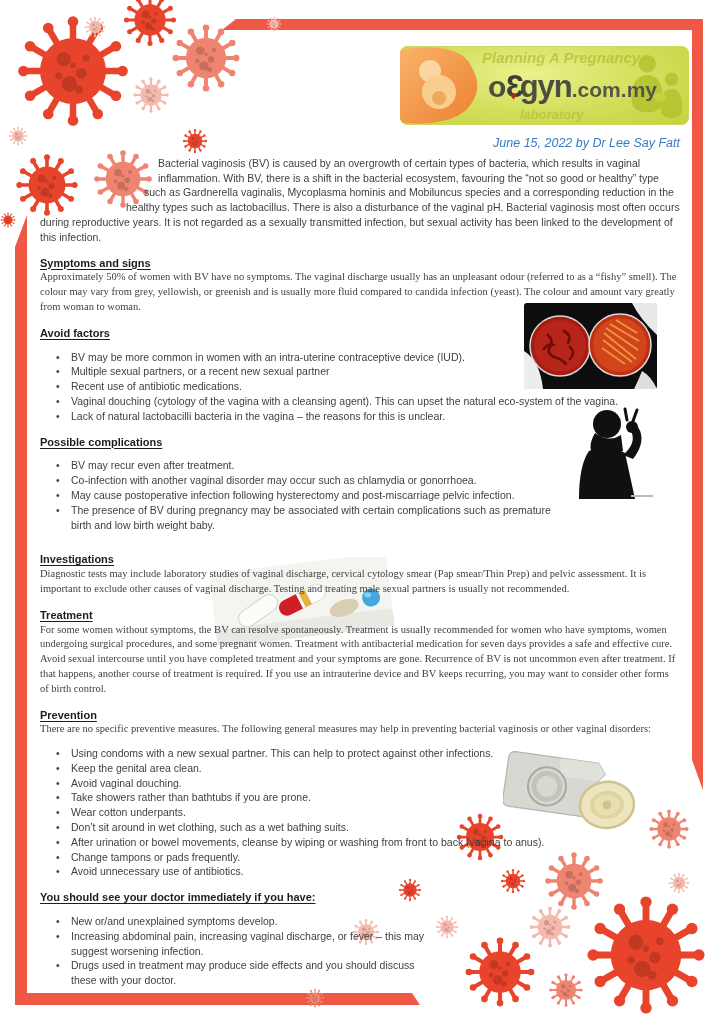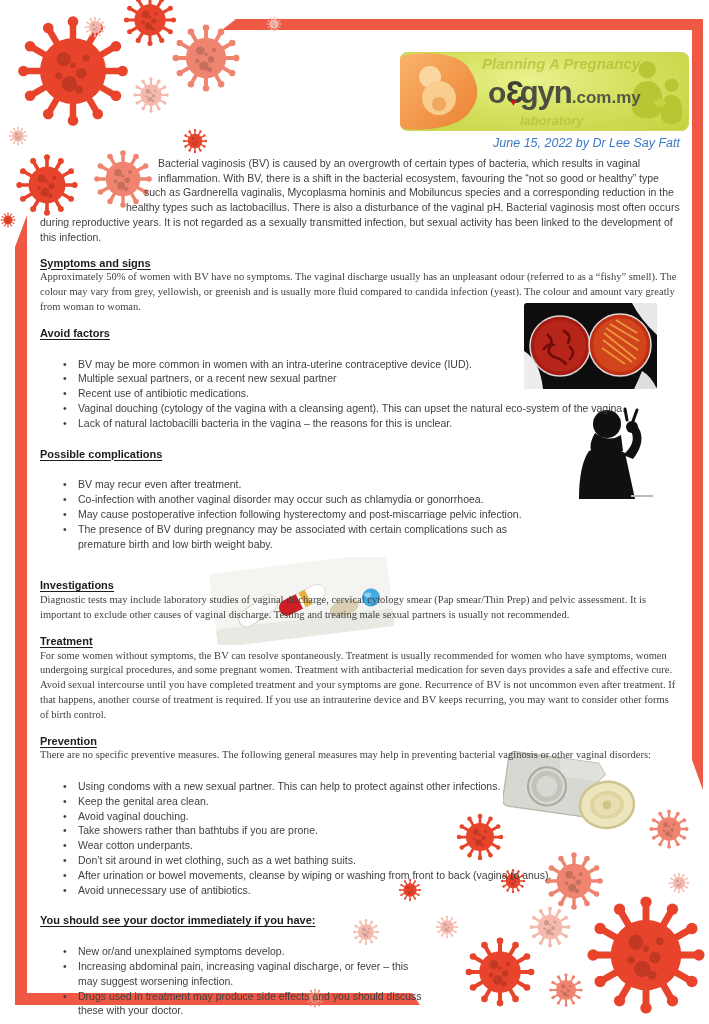--- a/index.html
+++ b/index.html
@@ -13,52 +13,52 @@
   .bar-left{left:15px;top:215px;width:12px;height:790px;clip-path:polygon(100% 0,100% 100%,0 100%,0 32px);}
   .bar-bottom{left:15px;top:993px;width:405px;height:12px;clip-path:polygon(0 0,calc(100% - 8px) 0,100% 100%,0 100%);}
 
   
   .virus{position:absolute;z-index:0;}
   .v-bright{color:var(--virus_bright,#e8432b);}
   .v-salmon{color:var(--virus_salmon,#ef8571);}
   .v-pale{color:var(--virus_pale,#f6b9ad);}
 
   
-  .logo{position:absolute;left:400px;top:52px;width:289px;height:79px;border-radius:8px;z-index:2;
+  .logo{position:absolute;left:400px;top:46px;width:289px;height:79px;border-radius:8px;z-index:2;
         background:radial-gradient(ellipse at 45% 35%, #e9f28e 0%, #d5e160 45%, #c3d23e 100%);
         overflow:hidden;box-shadow:0 0 0 1px #cdd95a inset;}
   .logo-mom{position:absolute;left:0;top:0;height:79px;width:90px;}
   .wm{position:absolute;color:#9fb322;font-weight:bold;z-index:1;}
   .wm-top{left:82px;top:3px;font-size:15px;opacity:.55;font-style:italic;}
   .wm-bottom{left:120px;bottom:3px;font-size:13px;opacity:.45;font-style:italic;}
   .brand{position:absolute;left:88px;top:22px;z-index:2;white-space:nowrap;color:#4d4d40;}
   .brand .o{font-size:30px;font-weight:bold;}
   .brand .sw{display:inline-block;transform:scaleX(-1);font-size:32px;font-weight:bold;color:#3f3f34;}
   .brand .heart{color:#c81e1e;font-size:11px;margin-left:-14px;margin-right:3px;position:relative;top:3px;}
   .brand .gyn{font-size:31px;font-weight:bold;letter-spacing:-1px;}
-  .brand .tld{font-size:17px;font-weight:bold;color:#55554a;}
+  .brand .tld{font-size:21px;font-weight:bold;color:#55554a;}
   .logo-fam{position:absolute;right:4px;top:6px;height:68px;width:62px;opacity:.85;}
 
   
   .figure{position:absolute;z-index:0;}
   .fig-petri{left:524px;top:303px;width:133px;height:86px;}
   .fig-sil{left:575px;top:407px;width:80px;height:92px;}
   .fig-pills{left:205px;top:557px;width:195px;height:88px;}
   .fig-condom{left:503px;top:740px;width:145px;height:95px;}
 
   
   .content{position:absolute;left:40px;top:122px;width:640px;z-index:1;
            font-size:10.5px;line-height:14.8px;}
   .title{text-align:center;font-size:15.5px;font-weight:bold;color:#1d1d1d;
          text-decoration:underline;text-underline-offset:3px;margin:0 0 3px 0;}
   .byline{text-align:right;font-size:12.5px;font-style:italic;color:var(--date_blue,#3b79c4);margin:14px 0 5px 0;}
   .section{margin-top:11px;}
   .heading{font-weight:bold;color:#1d1d1d;text-decoration:underline;text-underline-offset:2px;font-size:11px;}
   p.body{margin:0;font-family:Liberation Serif, serif;}
-  ul.bullets{margin:16px;padding:0;list-style:none;}
+  ul.bullets{margin:9px;padding:0;list-style:none;}
   ul.bullets li{position:relative;padding-left:22px;}
   ul.bullets li::before{content:"\2022";position:absolute;left:7px;top:0;}
   .step{float:left;height:15px;}
   .s1{width:118px;}
   .s2{width:104px;clear:left;}
   .s3{width:86px;clear:left;}
   .spacer-r{float:right;}
   .sp-compl{width:125px;height:92px;}
   .sp-doc{width:252px;height:95px;}
   .clear{clear:both;}
@@ -346,20 +346,21 @@
       <div class="heading">Prevention</div>
       <p class="body">There are no specific preventive measures. The following general measures may help in preventing bacterial vaginosis or other vaginal disorders:</p>
       <ul class="bullets">
           <li>Using condoms with a new sexual partner. This can help to protect against other infections.</li>
           <li>Keep the genital area clean.</li>
           <li>Avoid vaginal douching.</li>
           <li>Take showers rather than bathtubs if you are prone.</li>
           <li>Wear cotton underpants.</li>
           <li>Don’t sit around in wet clothing, such as a wet bathing suits.</li>
           <li>After urination or bowel movements, cleanse by wiping or washing from front to back (vagina to anus).</li>
+          <li>Change tampons or pads frequently.</li>
           <li>Avoid unnecessary use of antibiotics.</li>
         </ul>
     </div>
 
     <div class="section">
       <div class="spacer-r sp-doc"></div>
       <div class="heading">You should see your doctor immediately if you have:</div>
       <ul class="bullets">
           <li>New or/and unexplained symptoms develop.</li>
           <li>Increasing abdominal pain, increasing vaginal discharge, or fever – this may suggest worsening infection.</li>

